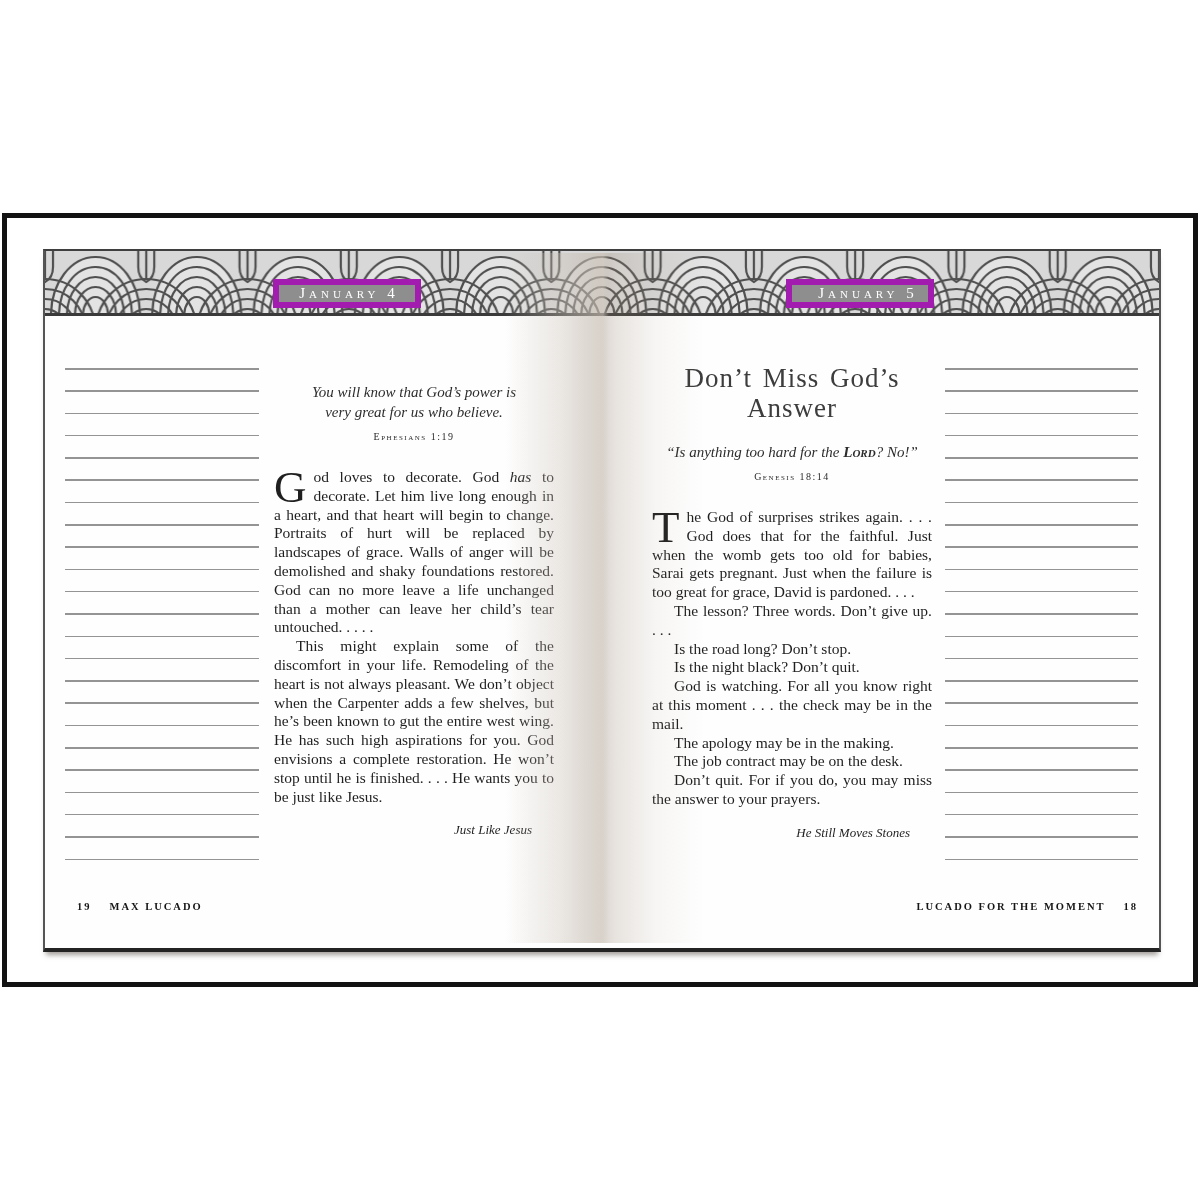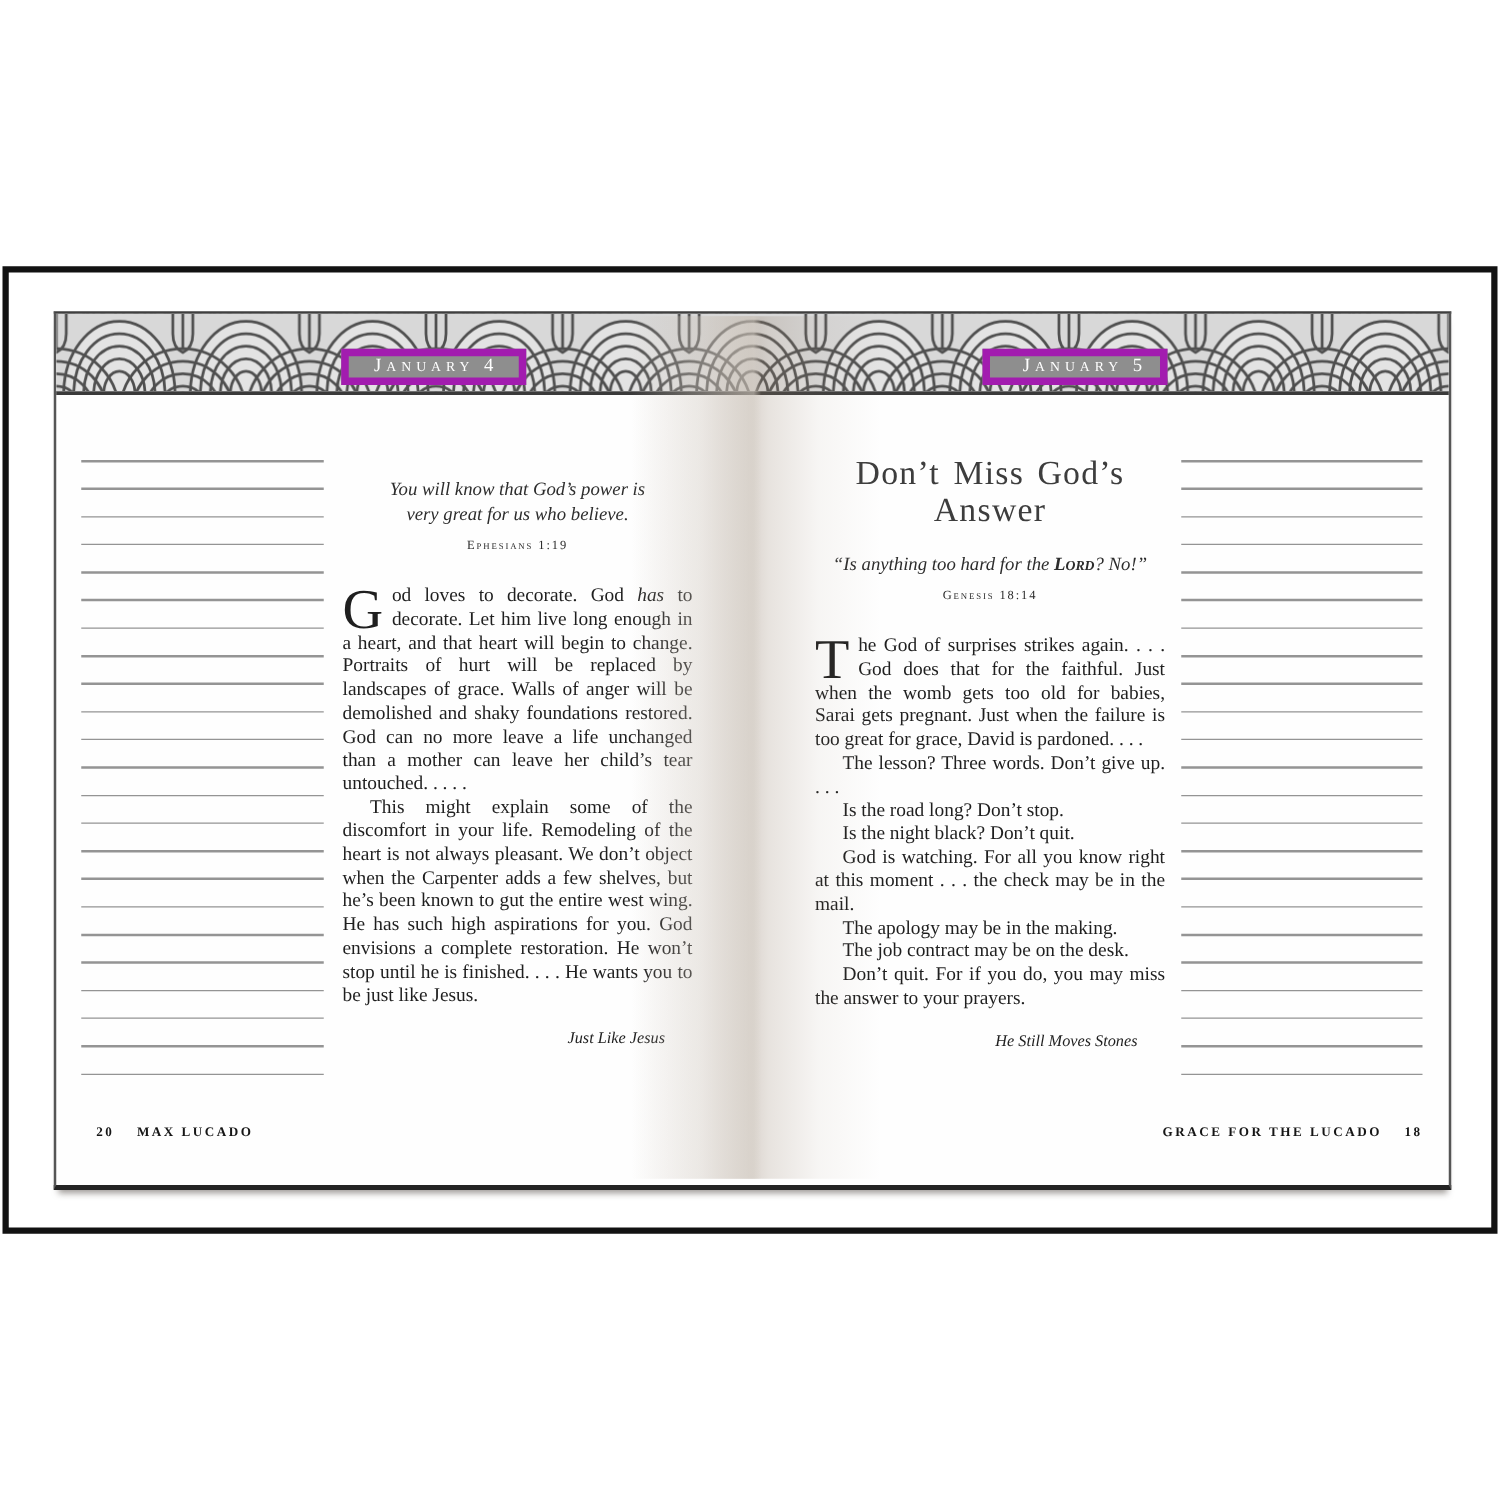--- a/index.html
+++ b/index.html
@@ -165,21 +165,21 @@
           <p class="para"><span>Is the night black? Don’t quit.</span></p>
           <p class="para"><span>God is watching. For all you know right at this moment . . . the check may be in the mail.</span></p>
           <p class="para"><span>The apology may be in the making.</span></p>
           <p class="para"><span>The job contract may be on the desk.</span></p>
           <p class="para"><span>Don’t quit. For if you do, you may miss the answer to your prayers.</span></p>
         </div>
       <div class="attribution">He Still Moves Stones</div>
     </div>
 
     <div class="footer footer-left">
-      <span>20</span><span class="gap"></span><span>MAX LUCADO</span>
+      <span>19</span><span class="gap"></span><span>MAX LUCADO</span>
     </div>
     <div class="footer footer-right">
-      <span>GRACE FOR THE LUCADO</span><span class="gap"></span><span>18</span>
+      <span>LUCADO FOR THE MOMENT</span><span class="gap"></span><span>18</span>
     </div>
 
     <div class="gutter"></div>
   </div>
 </div>
 
 </body></html>

